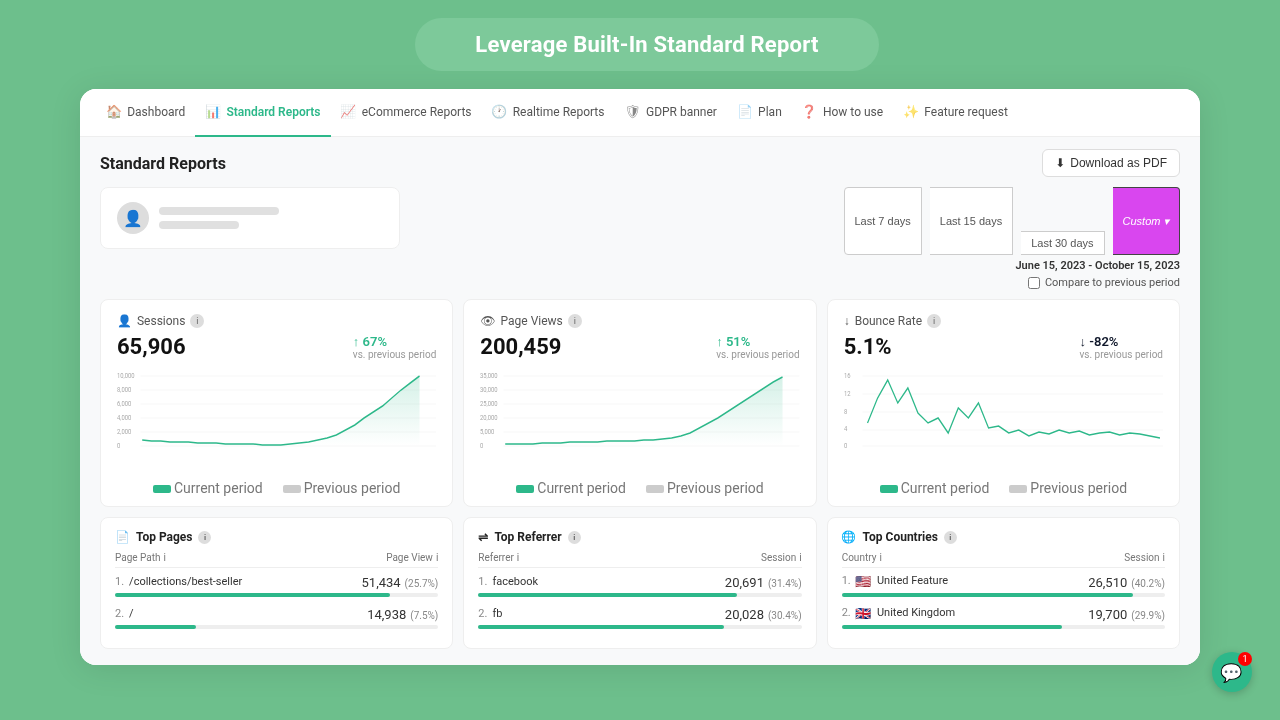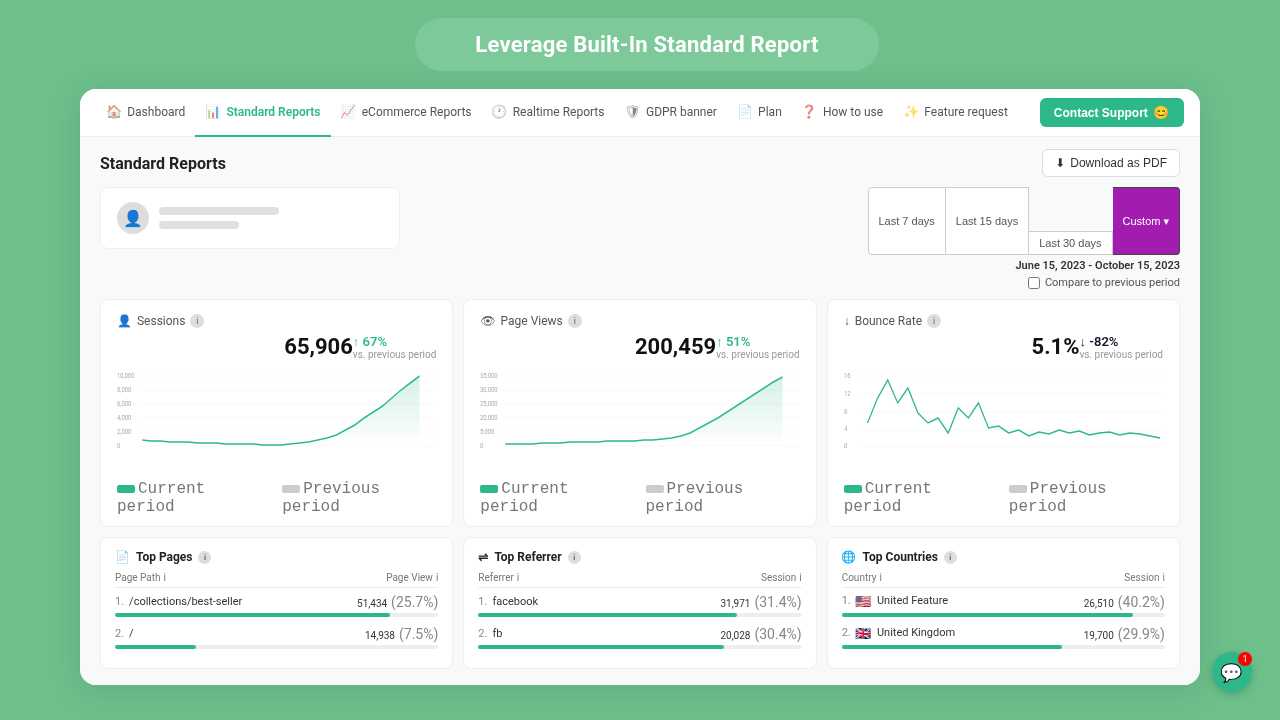--- a/index.html
+++ b/index.html
@@ -139,32 +139,32 @@
       height: 8px; border-radius: 4px; background: #e0e0e0;
     }
     .profile-line.wide { width: 120px; }
     .profile-line.narrow { width: 80px; }
 
     .filter-spacer { flex: 1; }
 
     .date-filter-group {
       display: flex; flex-direction: column; align-items: flex-end; gap: 4px;
     }
-    .date-btns { display: flex; gap: 0; }
+    .date-btns { display: flex; gap: 8px; }
     .date-btn {
       background: #fff;
       border: 1px solid #ccc;
       padding: 5px 10px;
       font-size: 11px;
       color: #555;
       cursor: pointer;
     }
     .date-btn:first-child { border-radius: 4px 0 0 4px; }
     .date-btn:last-child { border-radius: 0 4px 4px 0; border-left: none; }
-    .date-btn.active { background: #a21caf; color: #fff; border-color: #444; }
+    .date-btn.active { background: #d946ef; color: #fff; border-color: #444; font-style: italic; }
     .date-range { font-size: 11px; color: #333; font-weight: 600; }
     .compare-row { display: flex; align-items: center; gap: 5px; font-size: 11px; color: #555; }
     .compare-row input { width: 12px; height: 12px; }
 
     
     .metrics-grid {
       display: grid;
       grid-template-columns: 1fr 1fr 1fr;
       gap: 10px;
       margin-bottom: 10px;
@@ -178,39 +178,39 @@
     .metric-header {
       display: flex; align-items: center; gap: 5px;
       font-size: 12px; color: #555; margin-bottom: 6px;
     }
     .metric-header .info-icon {
       width: 14px; height: 14px; border-radius: 50%;
       background: #ddd; font-size: 9px; display: flex;
       align-items: center; justify-content: center; color: #666;
     }
     .metric-value-row {
-      display: flex; align-items: flex-start; justify-content: flex-end;
+      display: flex; align-items: flex-start; justify-content: space-between;
       margin-bottom: 8px;
     }
     .metric-value { font-size: 22px; font-weight: 700; color: #111; }
     .metric-change { text-align: right; }
     .change-pct {
       font-size: 13px; font-weight: 600;
       display: flex; align-items: center; gap: 2px;
     }
     .change-pct.up { color: #2db88a; }
     .change-pct.down { color: #0f172a; }
     .vs-prev { font-size: 10px; color: #999; }
 
     
     .chart-area { width: 100%; height: 110px; position: relative; }
     svg.chart { width: 100%; height: 90px; }
     .chart-legend {
       display: flex; align-items: center; gap: 20px;
-      font-size: 16px; color: #777; margin-top: 2px; justify-content: center; font-family: Liberation Mono, monospace;
+      font-size: 14px; color: #777; margin-top: 2px; justify-content: center;
     }
     .legend-dot {
       display: inline-block; width: 18px; height: 8px; border-radius: 2px; margin-right: 3px;
     }
     .legend-dot.current { background: #2db88a; }
     .legend-dot.prev { background: #ccc; }
 
     
     .bottom-grid {
       display: grid;
@@ -235,22 +235,22 @@
     .table-col-headers {
       display: flex; justify-content: space-between;
       font-size: 10px; color: #777; border-bottom: 1px solid #eee; padding-bottom: 4px; margin-bottom: 4px;
     }
     .col-left { display: flex; align-items: center; gap: 3px; }
     .col-right { display: flex; align-items: center; gap: 3px; }
     .table-row-item { margin-bottom: 7px; }
     .table-row-top { display: flex; justify-content: space-between; align-items: center; margin-bottom: 2px; }
     .row-label { font-size: 11px; color: #333; display: flex; gap: 5px; }
     .row-num { color: #888; font-size: 11px; }
-    .row-value { font-size: 10px; color: #333; }
-    .row-pct { font-size: 14px; color: #888; }
+    .row-value { font-size: 13px; color: #333; }
+    .row-pct { font-size: 10px; color: #888; }
     .bar-bg { background: #eee; border-radius: 2px; height: 4px; width: 100%; }
     .bar-fill { background: #2db88a; border-radius: 2px; height: 4px; }
 
     .flag { font-size: 13px; }
 
     
     .chat-btn {
       position: absolute;
       bottom: 28px; right: 28px;
       width: 40px; height: 40px;
@@ -303,24 +303,20 @@
     </div>
     <div class="nav-item">
       <span class="nav-icon">❓</span>
       <span>How to use</span>
     </div>
     <div class="nav-item">
       <span class="nav-icon">✨</span>
       <span>Feature request</span>
     </div>
     <div class="nav-spacer"></div>
-    <button class="contact-btn">
-      <span>Contact Support</span>
-      <span class="emoji">😊</span>
-    </button>
   </nav>
 
   <div class="content">
 
     <div class="content-header">
       <span class="content-title">Standard Reports</span>
       <button class="download-btn">
         <span>⬇</span>
         <span>Download as PDF</span>
       </button>
@@ -544,21 +540,21 @@
             <div class="info-icon">i</div>
           </div>
         </div>
         <div class="table-row-item">
           <div class="table-row-top">
             <div class="row-label">
               <span class="row-num">1.</span>
               <span>facebook</span>
             </div>
             <div>
-              <span class="row-value">31,971</span>
+              <span class="row-value">20,691</span>
               <span class="row-pct"> (31.4%)</span>
             </div>
           </div>
           <div class="bar-bg">
               <div class="bar-fill" style="width:80%"></div>
             </div>
         </div>
         <div class="table-row-item">
           <div class="table-row-top">
             <div class="row-label">

